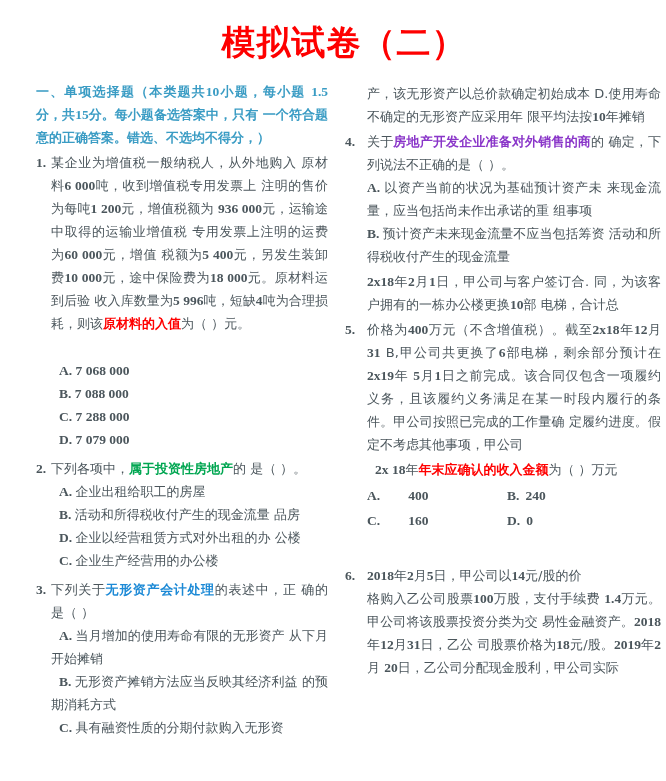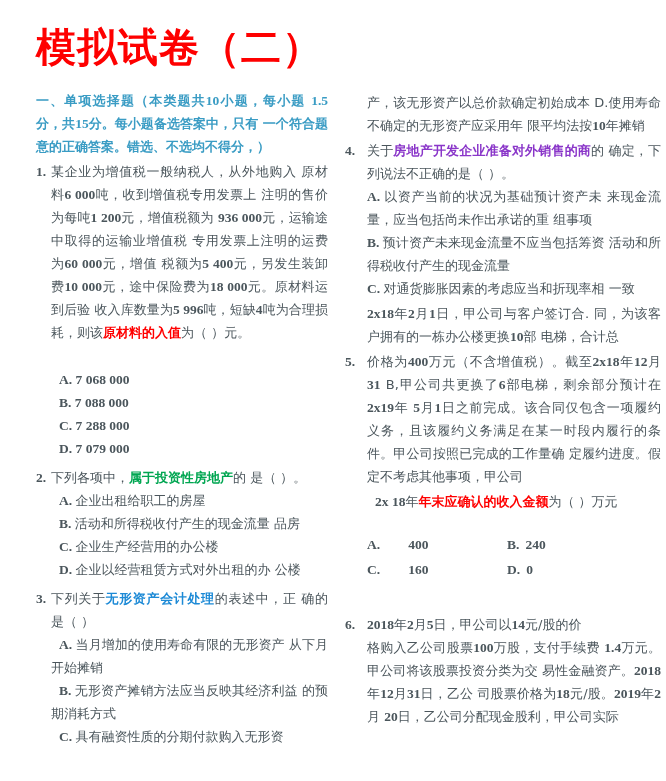--- a/index.html
+++ b/index.html
@@ -3,21 +3,22 @@
 <meta charset="utf-8">
 <style>
   html,body{margin:0;padding:0;background:#ffffff;}
   body{
     width:666px;height:781px;overflow:hidden;
     font-family:"DejaVu Sans","Liberation Sans",sans-serif;
   }
   .page{padding:20px 14px 0 36px;}
   .page-title{
     margin:0 0 14px 0;
-    font-size:40px;
+    text-align:center;
+    font-size:34px;
     font-weight:700;
     letter-spacing:1px;
     color:var(--title,#fe0000);
     font-family:Liberation Sans, sans-serif;
   }
   .columns{
     display:flex;
     gap:17px;
     color:var(--body,#4b565c);
     font-size:13px;
@@ -45,21 +46,21 @@
   }
   .options{margin-top:0;}
   .options.g-sm{margin-top:24px;}
   .col-left .option{text-indent:8px;}
   .opt-label{
     font-weight:700;
     font-family:"Liberation Serif","DejaVu Serif",serif;
     font-size:13.5px;
   }
   .g-xs{margin-top:6px;}
-  .g-md{margin-top:20px;}
+  .g-md{margin-top:3px;}
   .g-lg{margin-top:32px;}
   .indent-sm{padding-left:8px;}
   .opt-grid{
     display:grid;
     grid-template-columns:140px 1fr;
     row-gap:2px;
   }
   .opt-grid .val{font-weight:700;}
   .opt-cell:nth-child(odd) .val{margin-left:28px;}
   .opt-cell:nth-child(even) .val{margin-left:6px;}
@@ -83,22 +84,22 @@
             <div class="option"><span class="opt-label">C.&nbsp;</span><span><b class="num">7 288 000</b></span></div>
             <div class="option"><span class="opt-label">D.&nbsp;</span><span><b class="num">7 079 000</b></span></div>
           </div>
         </div>
         <div class="block question g-xs has-num">
           <span class="qnum">2.</span>
           <div class="qtext"><span>下列各项中，</span><span class="kw" style="color: var(--green);">属于投资性房地产</span><span>的 是（ ）。</span></div>
           <div class="options">
             <div class="option"><span class="opt-label">A.&nbsp;</span><span>企业出租给职工的房屋</span></div>
             <div class="option"><span class="opt-label">B.&nbsp;</span><span>活动和所得税收付产生的现金流量 品房</span></div>
+            <div class="option"><span class="opt-label">D.&nbsp;</span><span>企业以经营租赁方式对外出租的办 公楼</span></div>
             <div class="option"><span class="opt-label">C.&nbsp;</span><span>企业生产经营用的办公楼</span></div>
-            <div class="option"><span class="opt-label">D.&nbsp;</span><span>企业以经营租赁方式对外出租的办 公楼</span></div>
           </div>
         </div>
         <div class="block question g-xs has-num">
           <span class="qnum">3.</span>
           <div class="qtext"><span>下列关于</span><span class="kw" style="color: var(--blue);">无形资产会计处理</span><span>的表述中，正 确的是（ ）</span></div>
           <div class="options">
             <div class="option"><span class="opt-label">A.&nbsp;</span><span>当月增加的使用寿命有限的无形资产 从下月开始摊销</span></div>
             <div class="option"><span class="opt-label">B.&nbsp;</span><span>无形资产摊销方法应当反映其经济利益 的预期消耗方式</span></div>
             <div class="option"><span class="opt-label">C.&nbsp;</span><span>具有融资性质的分期付款购入无形资</span></div>
           </div>
@@ -107,21 +108,20 @@
     <div class="col-right">
         <div class="block para">
           <div class="qtext"><span>产，该无形资产以总价款确定初始成本 D.使用寿命不确定的无形资产应采用年 限平均法按<b class="num">10</b>年摊销</span></div>
         </div>
         <div class="block question has-num">
           <span class="qnum">4.</span>
           <div class="qtext"><span>关于</span><span class="kw" style="color: var(--purple);">房地产开发企业准备对外销售的商</span><span>的 确定，下列说法不正确的是（ ）。</span></div>
           <div class="options">
             <div class="option"><span class="opt-label">A.&nbsp;</span><span>以资产当前的状况为基础预计资产未 来现金流量，应当包括尚未作出承诺的重 组事项</span></div>
             <div class="option"><span class="opt-label">B.&nbsp;</span><span>预计资产未来现金流量不应当包括筹资 活动和所得税收付产生的现金流量</span></div>
-            <div class="option"><span class="opt-label">C.&nbsp;</span><span>对通货膨胀因素的考虑应当和折现率相 一致</span></div>
           </div>
         </div>
         <div class="block para">
           <div class="qtext"><span><b class="num">2x18</b>年<b class="num">2</b>月<b class="num">1</b>日，甲公司与客户签订合. 同，为该客户拥有的一栋办公楼更换<b class="num">10</b>部 电梯，合计总</span></div>
         </div>
         <div class="block question has-num">
           <span class="qnum">5.</span>
           <div class="qtext"><span>价格为<b class="num">400</b>万元（不含增值税）。截至<b class="num">2x18</b>年<b class="num">12</b>月<b class="num">31</b> B,甲公司共更换了<b class="num">6</b>部电梯，剩余部分预计在<b class="num">2x19</b>年 <b class="num">5</b>月<b class="num">1</b>日之前完成。该合同仅包含一项履约 义务，且该履约义务满足在某一时段内履行的条件。甲公司按照已完成的工作量确 定履约进度。假定不考虑其他事项，甲公司</span></div>
         </div>
         <div class="block para indent-sm">

